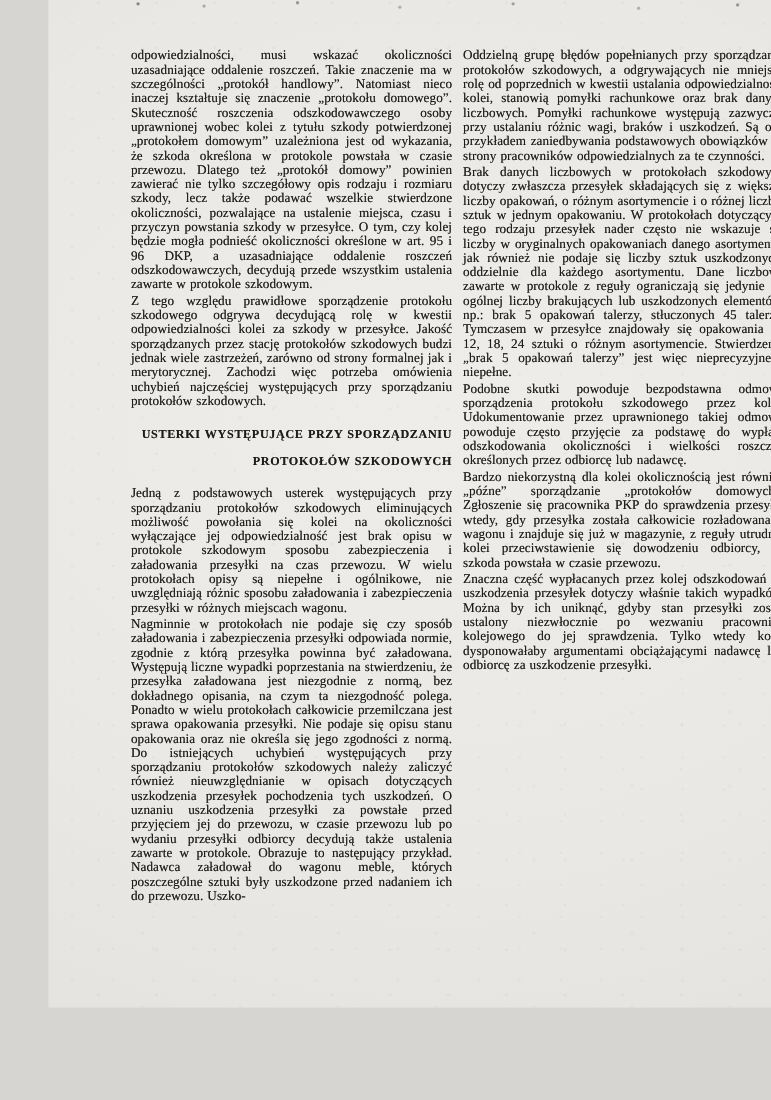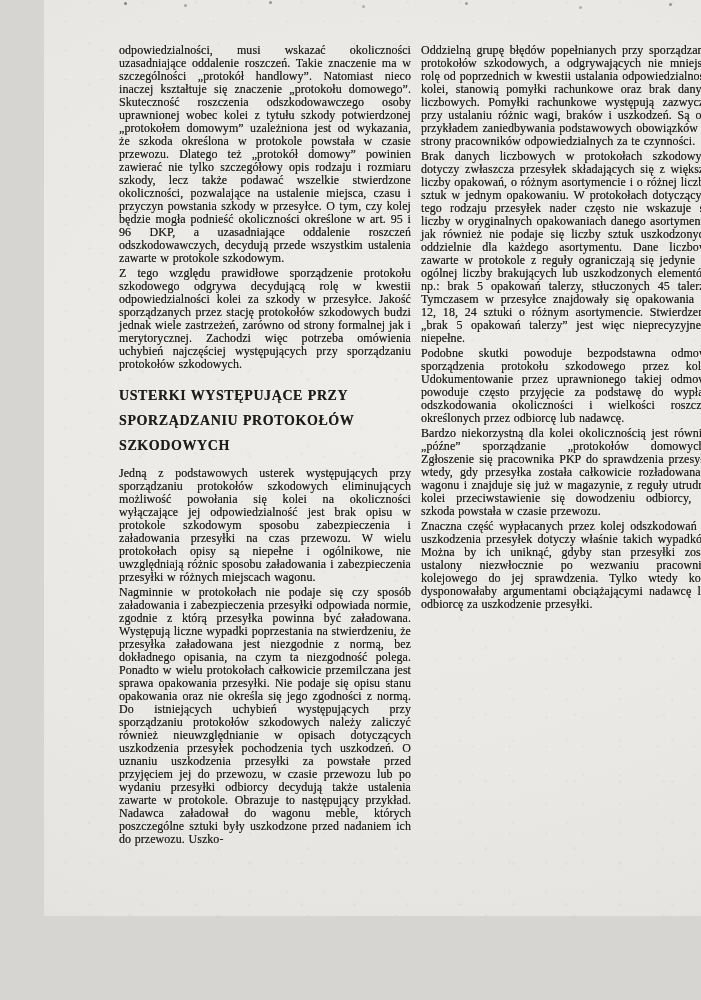--- a/index.html
+++ b/index.html
@@ -47,23 +47,23 @@
     text-align: justify;
     font-size: 12px; line-height: 13px;
     letter-spacing: 0.05px; word-spacing: 0.6px;
     text-shadow: 0 0 0.4px rgba(30,30,28,0.65);
     hyphens: auto; -webkit-hyphens: auto;
   }
   .col-left  { left: 75px; }
   .col-right { left: 377px; }
   .col p { margin: 0 0 2px 0; }
   .section-heading {
-    font-size: 14px; font-weight: 700;
+    font-size: 11px; font-weight: 700;
     letter-spacing: 0.6px; line-height: 25px;
-    margin: 12px 0 9px 0; text-align: left;
+    margin: 12px 0 9px 0; text-align: right;
   }
   .page-number {
     position: absolute; left: 76px; top: 934px;
     font-size: 14px; font-weight: 700; letter-spacing: 0.5px;
     text-shadow: 0 0 0.4px rgba(30,30,28,0.65);
   }
   .journal-line {
     position: absolute; right: 33px; top: 937px;
     font-size: 9.5px; font-weight: 700; letter-spacing: 1.6px;
     text-shadow: 0 0 0.4px rgba(30,30,28,0.6);

